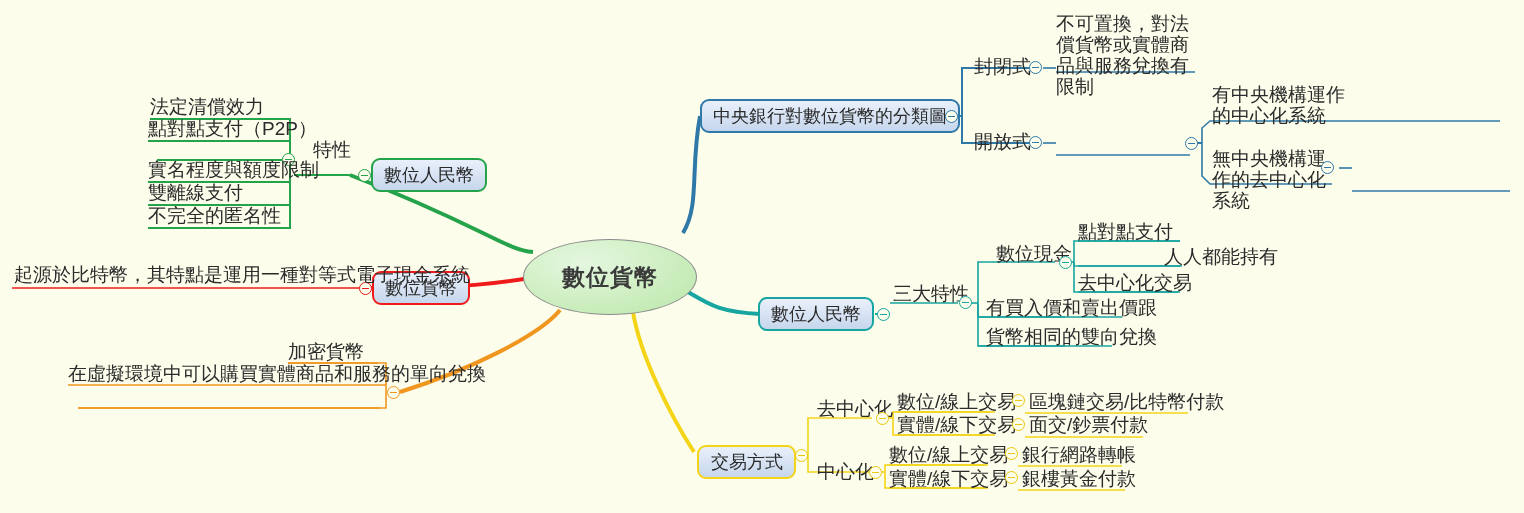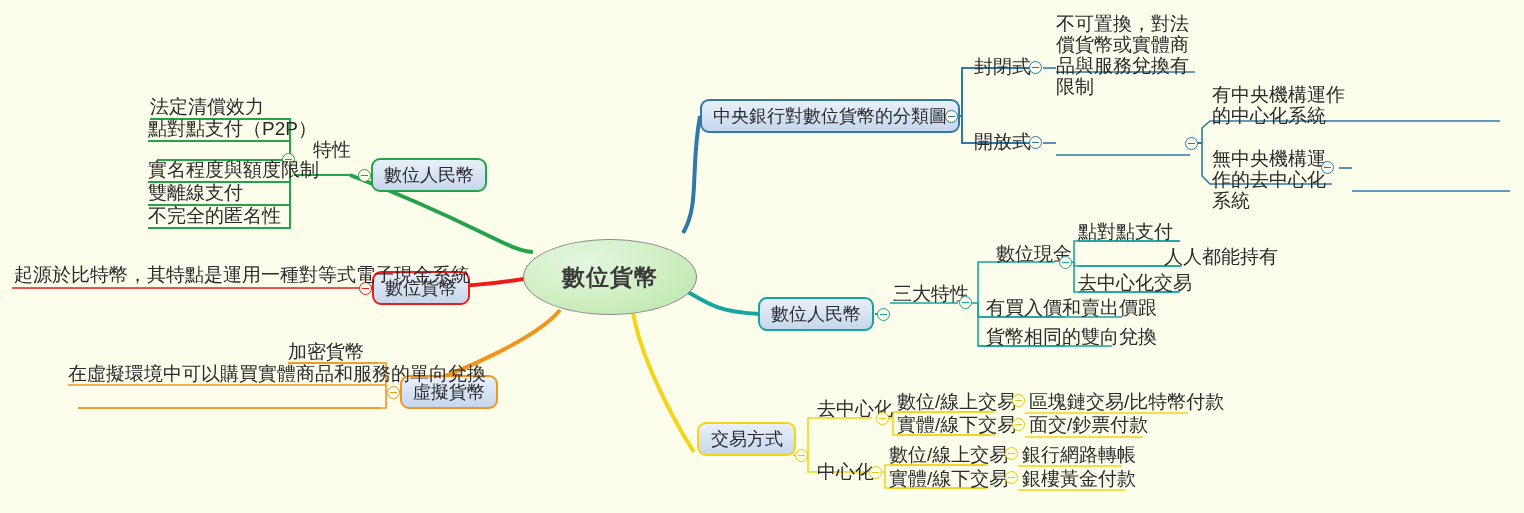--- a/index.html
+++ b/index.html
@@ -205,23 +205,20 @@
   <div class="txt wrap" style="left:1212px;top:84px;width:150px;line-height:21px;">有中央機構運作的中心化系統</div>
   <div class="txt wrap" style="left:1212px;top:148px;width:120px;line-height:21px;">無中央機構運作的去中心化系統</div>
   <div class="cm blue" style="left:1321px;top:161px;"></div>
 
   <div class="node red" style="left:372px;top:271px;">
     <span>數位貨幣</span>
   </div>
   <div class="cm red" style="left:359px;top:282px;"></div>
   <div class="txt center" style="left:14px;top:265px;width:344px;">起源於比特幣，其特點是運用一種對等式電子現金系統</div>
 
-  <div class="node orange" style="left:400px;top:375px;">
-    <span>虛擬貨幣</span>
-  </div>
   <div class="cm orange" style="left:387px;top:386px;"></div>
 
   <div class="txt center" style="left:288px;top:342px;width:90px;">加密貨幣</div>
   <div class="txt center" style="left:68px;top:364px;width:312px;">在虛擬環境中可以購買實體商品和服務的單向兌換</div>
 
   <div class="node teal" style="left:758px;top:297px;">
     <span>數位人民幣</span>
   </div>
   <div class="cm teal" style="left:877px;top:308px;"></div>
 
@@ -231,21 +228,21 @@
   <div class="txt" style="left:996px;top:244px;width:62px;">數位現金</div>
   <div class="cm teal" style="left:1059px;top:256px;"></div>
 
   <div class="txt center" style="left:1078px;top:222px;width:102px;">點對點支付</div>
   <div class="txt center" style="left:1116px;top:247px;width:104px;margin-left:48px;">人人都能持有</div>
   <div class="txt center" style="left:1078px;top:273px;width:100px;">去中心化交易</div>
 
   <div class="txt" style="left:986px;top:298px;width:146px;">有買入價和賣出價跟</div>
   <div class="txt" style="left:986px;top:327px;width:136px;">貨幣相同的雙向兌換</div>
 
-  <div class="node yellow" style="left:697px;top:422px;padding-left:12px;">
+  <div class="node yellow" style="left:697px;top:445px;padding-left:12px;">
     <span>交易方式</span>
   </div>
   <div class="cm yellow" style="left:795px;top:449px;"></div>
 
   <div class="txt" style="left:817px;top:399px;width:70px;">去中心化</div>
   <div class="cm yellow" style="left:876px;top:412px;"></div>
 
   <div class="txt center" style="left:897px;top:392px;width:98px;">數位/線上交易</div>
   <div class="cm yellow" style="left:1012px;top:394px;"></div>
   <div class="txt center" style="left:1029px;top:392px;width:155px;">區塊鏈交易/比特幣付款</div>

